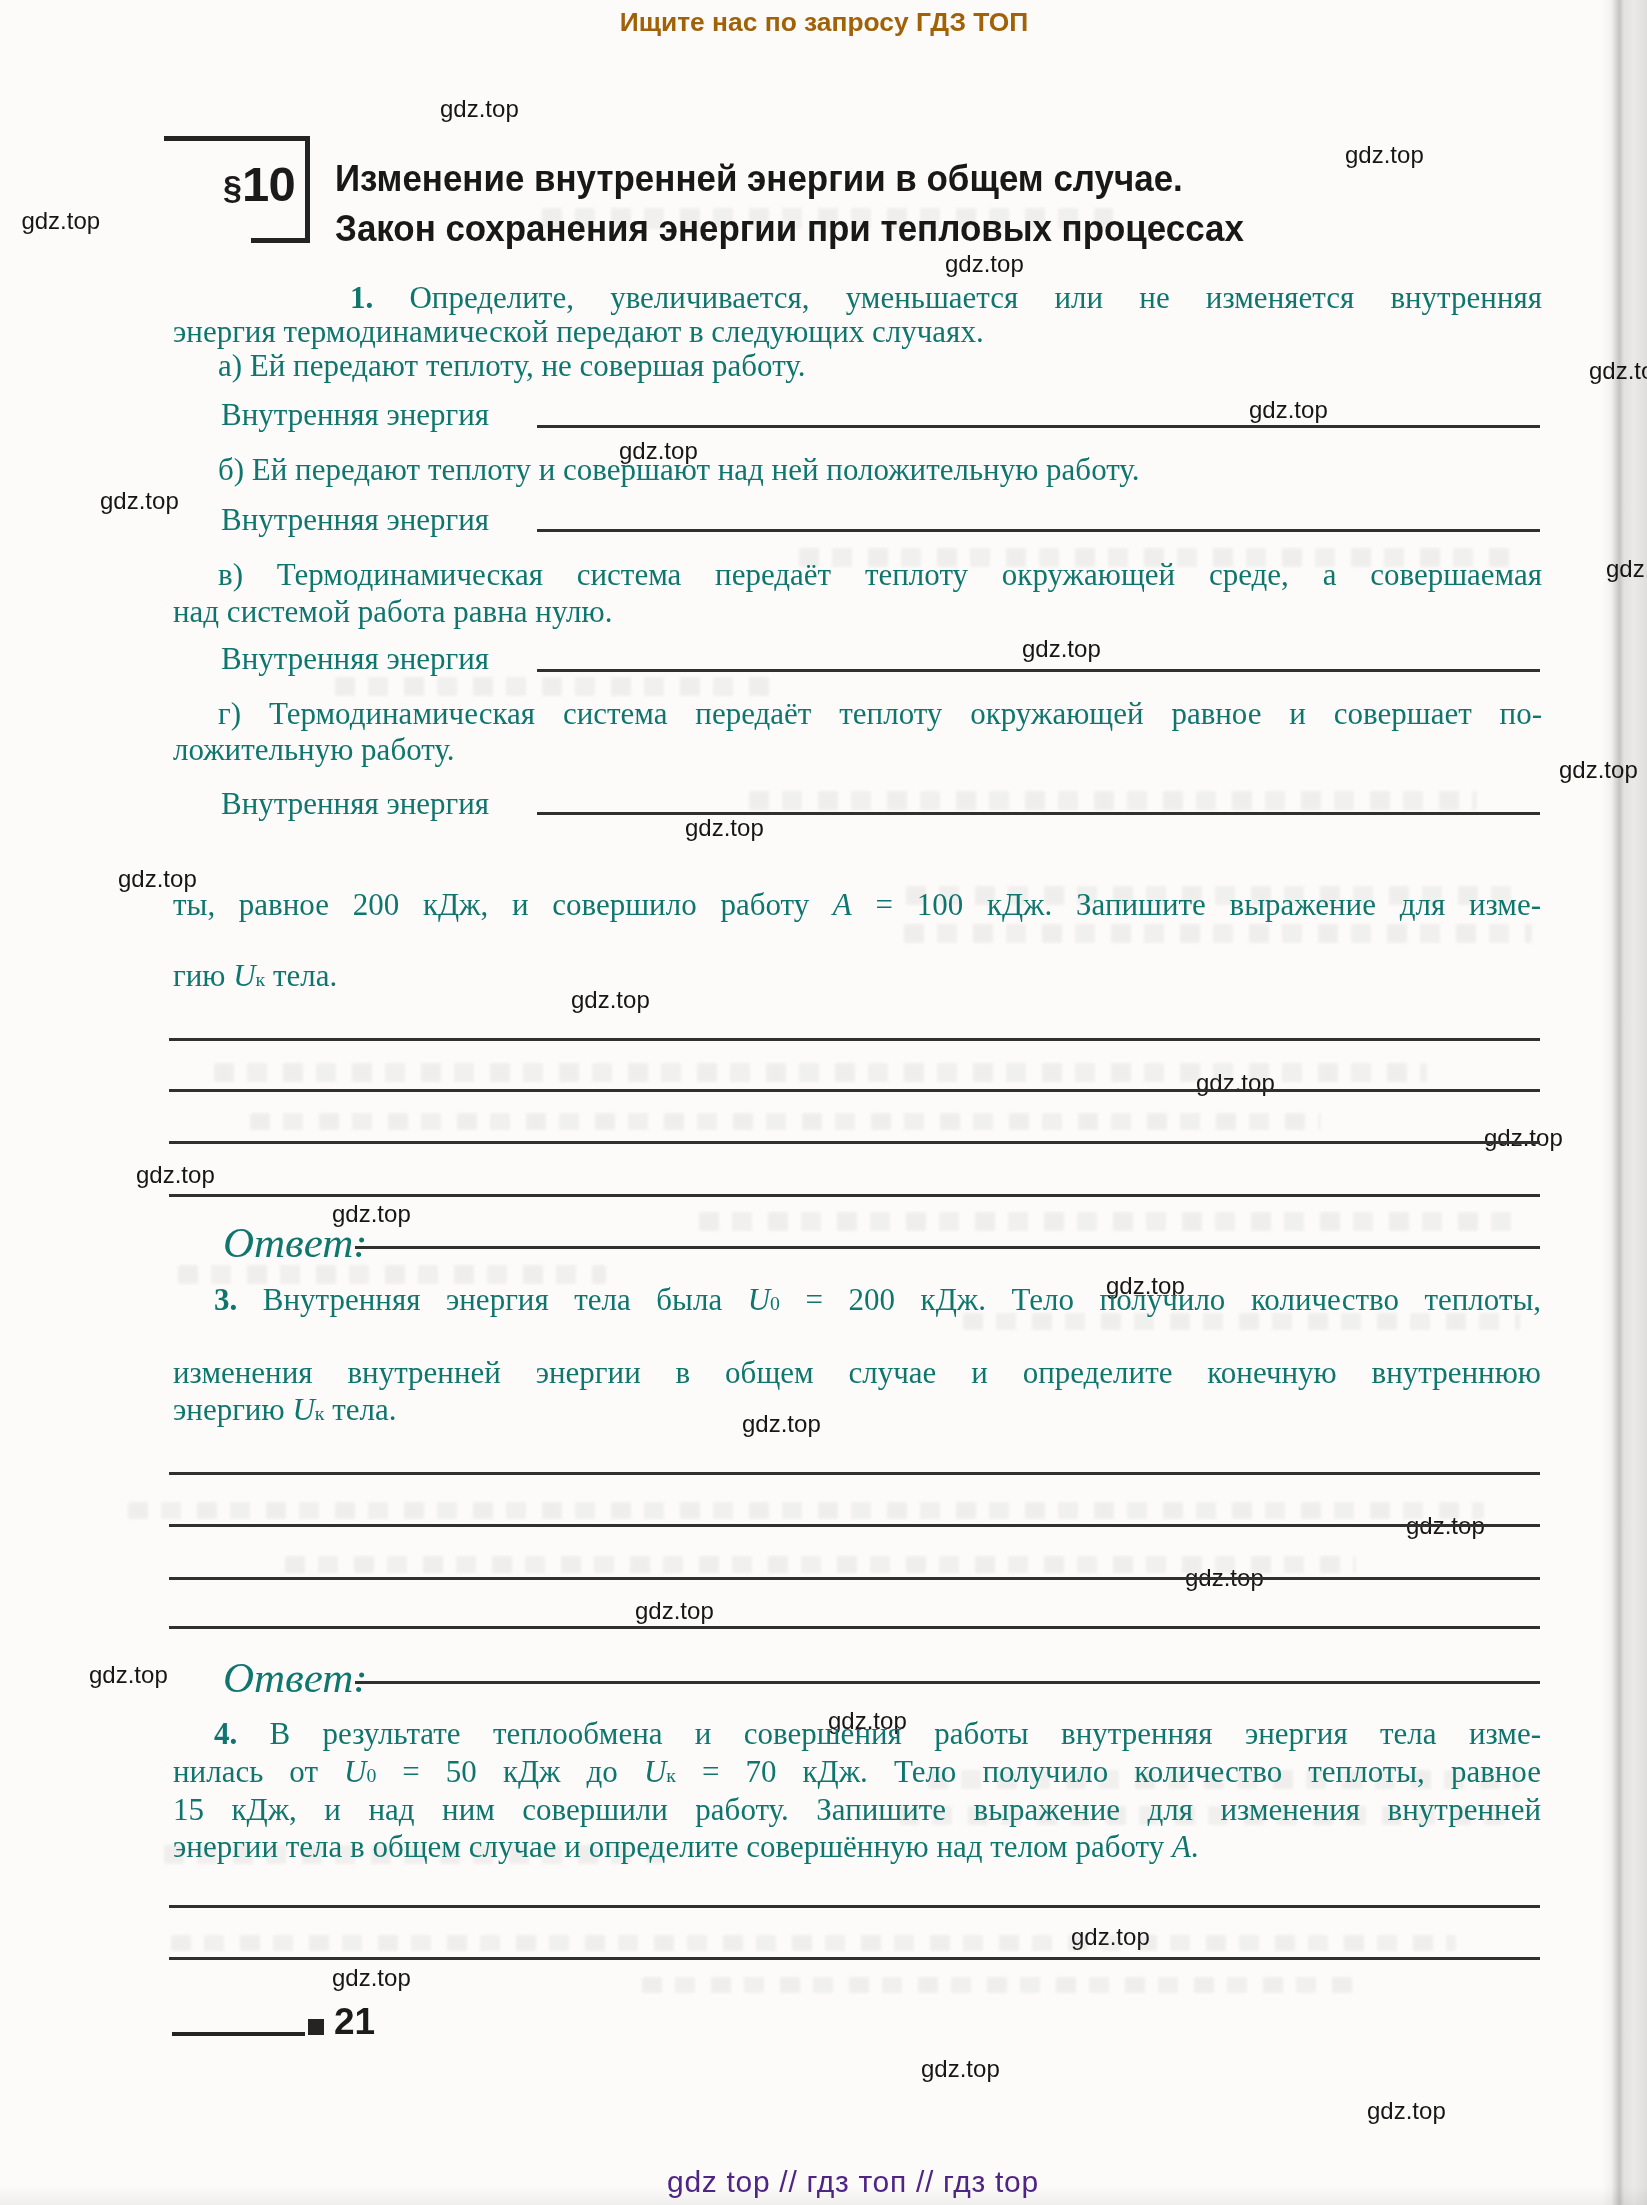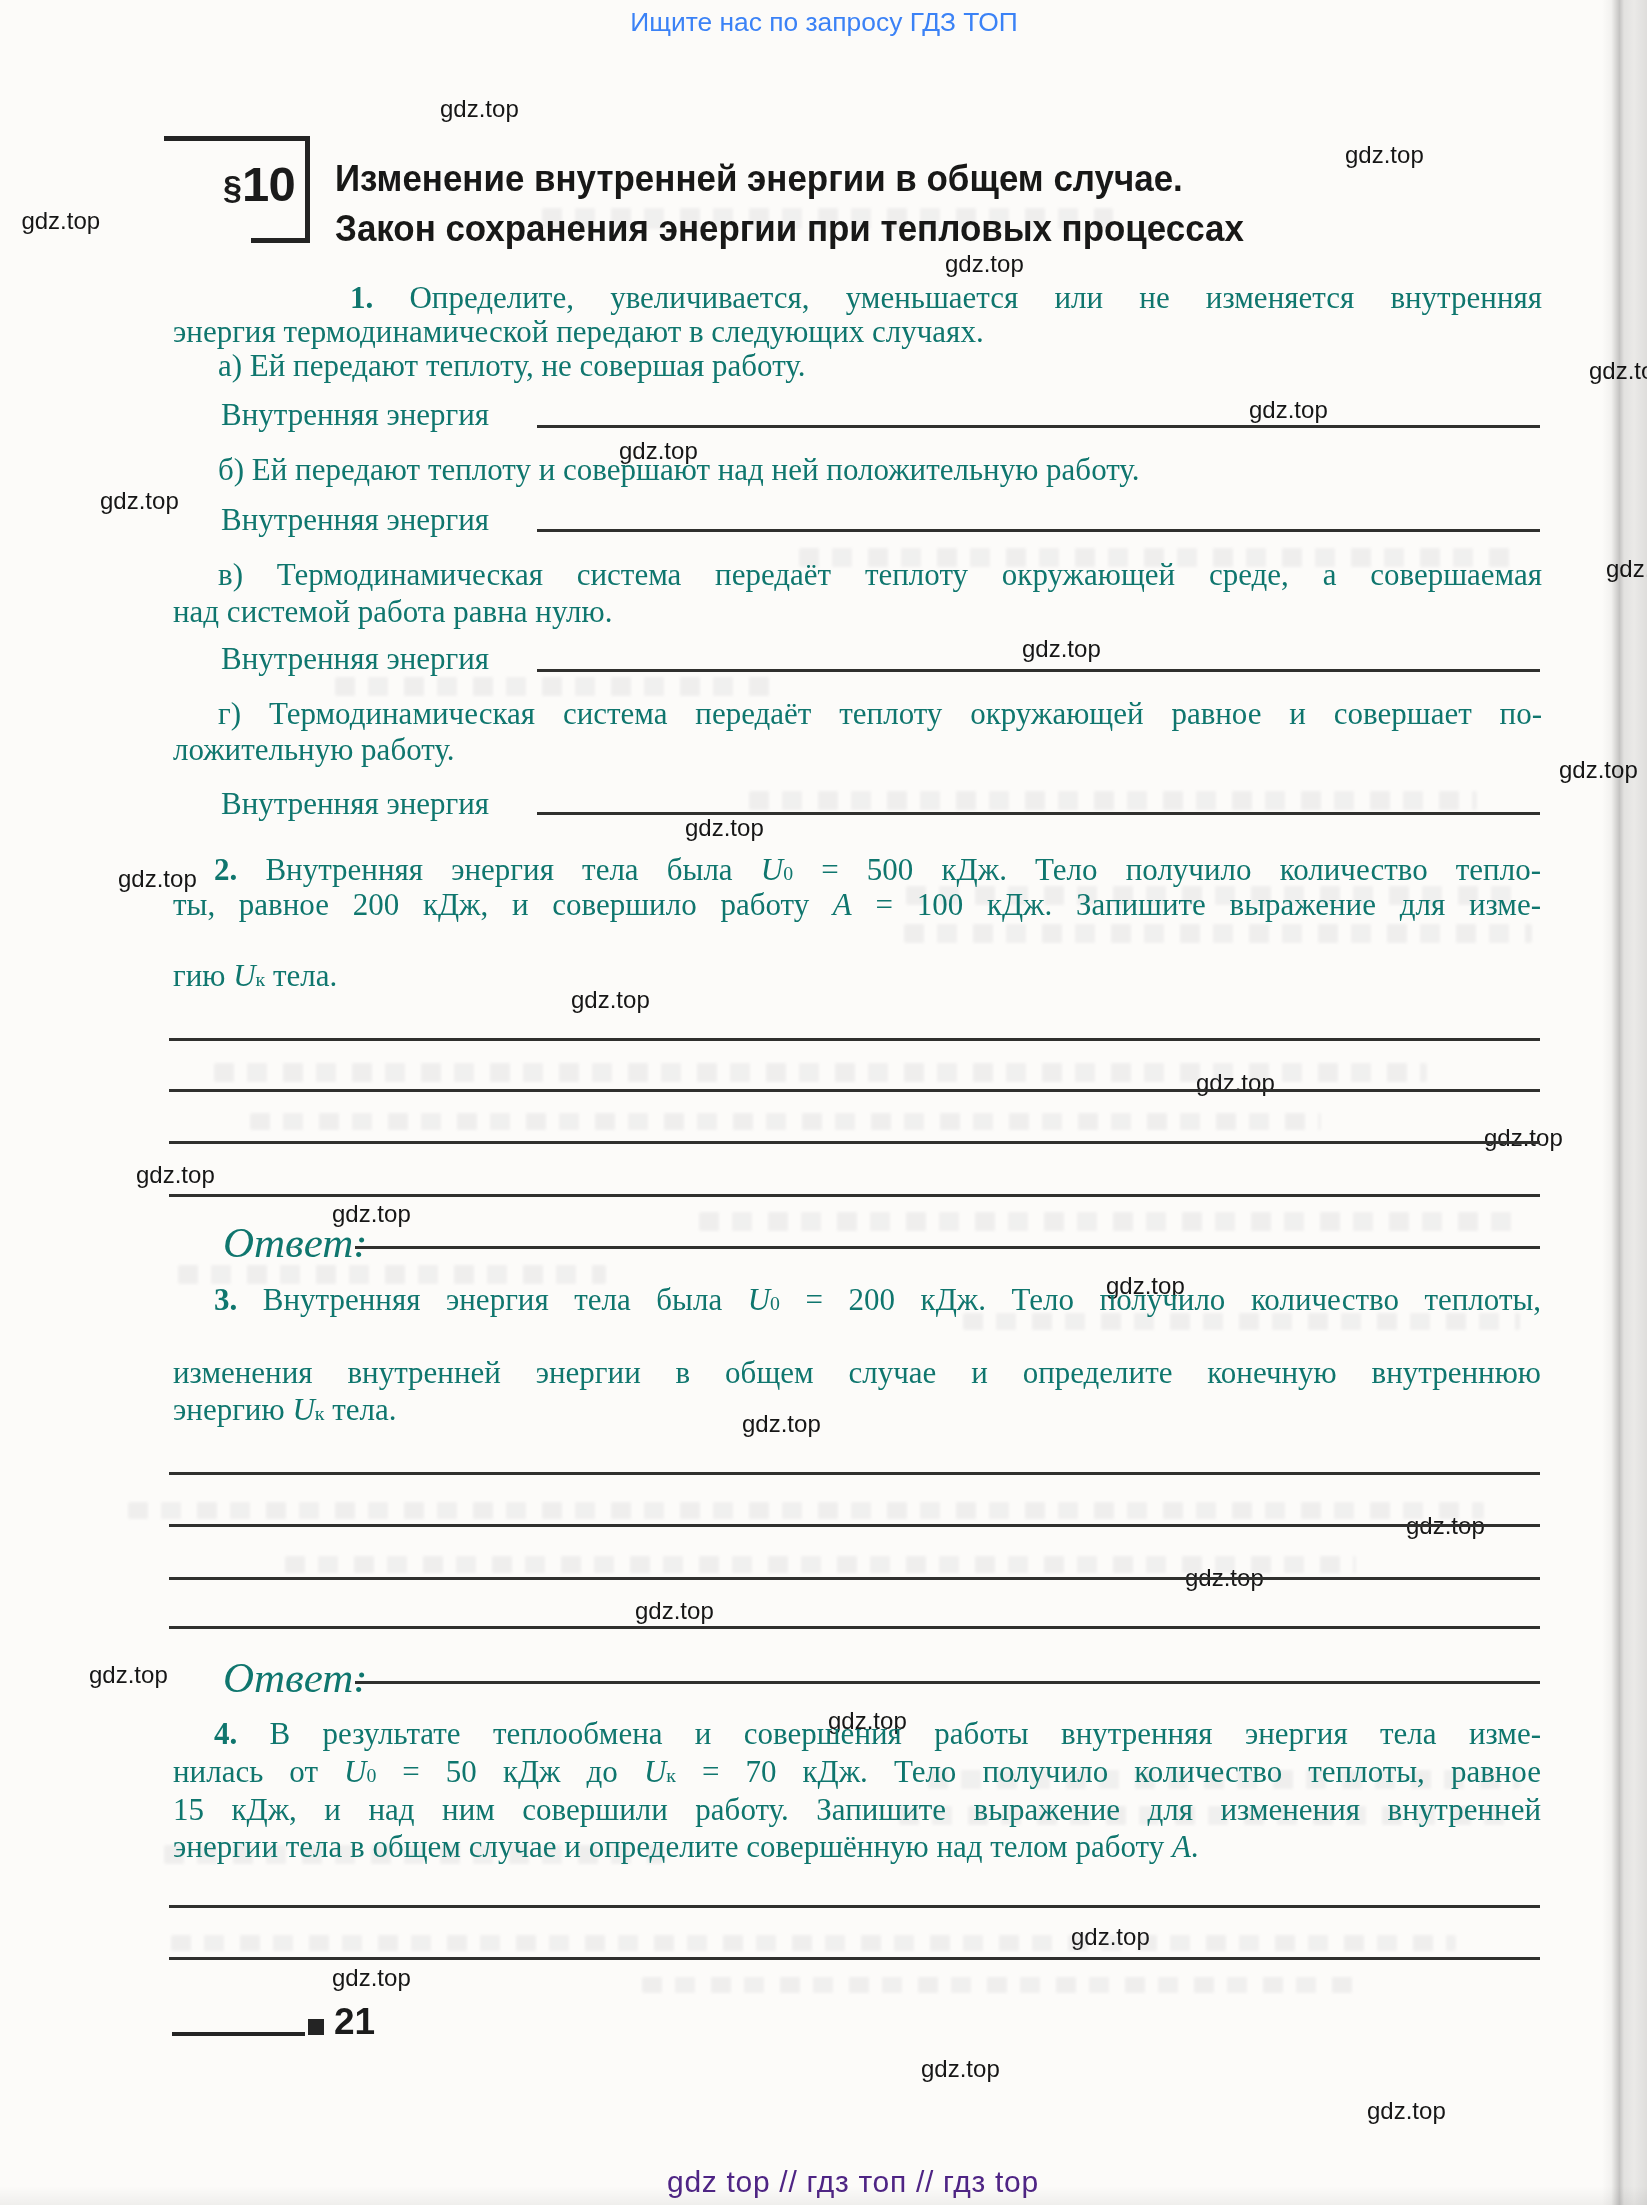--- a/index.html
+++ b/index.html
@@ -122,21 +122,21 @@
       <div class="ghost" style="left: 963px; top: 1313px; width: 557px; height: 17px;"></div>
       <div class="ghost" style="left: 128px; top: 1502px; width: 1356px; height: 17px;"></div>
       <div class="ghost" style="left: 285px; top: 1556px; width: 1071px; height: 17px;"></div>
       <div class="ghost" style="left: 928px; top: 1770px; width: 592px; height: 18.6px;"></div>
       <div class="ghost" style="left: 899px; top: 1806px; width: 614px; height: 18.6px;"></div>
       <div class="ghost" style="left: 164px; top: 1845px; width: 500px; height: 18.6px;"></div>
       <div class="ghost" style="left: 171px; top: 1935px; width: 1285px; height: 15.7px;"></div>
       <div class="ghost" style="left: 642px; top: 1977px; width: 714px; height: 15.7px;"></div>
     </div>
 
-  <div class="top-note" style="color: #3b82f6;">Ищите нас по запросу ГДЗ ТОП</div>
+  <div class="top-note" style="color: #a16207; font-weight: bold;">Ищите нас по запросу ГДЗ ТОП</div>
 
   <div class="sec-box">
     <span class="para-mark">§</span>
     <span class="sec-num">10</span>
   </div>
   <div class="sec-notch"></div>
   <div class="title-line" style="top:158px">Изменение внутренней энергии в общем случае.</div>
   <div class="title-line" style="top:208px">Закон сохранения энергии при тепловых процессах</div>
 
   <div class="bl just" style="left:350px;top:280px;width:1192px"><b>1.</b> Определите, увеличивается, уменьшается или не изменяется внутренняя</div>
@@ -153,21 +153,20 @@
   <div class="bl" style="left:173px;top:594px">над системой работа равна нулю.</div>
   <div class="bl just" style="left:218px;top:557px;width:1324px">в) Термодинамическая система передаёт теплоту окружающей среде, а совершаемая</div>
   <div class="bl" style="left:221px;top:641px">Внутренняя энергия</div>
   <div class="rule" style="left:537px;top:669px;width:1003px"></div>
 
   <div class="bl just" style="left:218px;top:696px;width:1324px">г) Термодинамическая система передаёт теплоту окружающей равное и совершает по-</div>
   <div class="bl" style="left:173px;top:732px">ложительную работу.</div>
   <div class="bl" style="left:221px;top:786px">Внутренняя энергия</div>
   <div class="rule" style="left:537px;top:812px;width:1003px"></div>
 
-  <div class="bl just" style="left:214px;top:852px;width:1327px"><b>2.</b> Внутренняя энергия тела была <i>U</i><sub>0</sub> = 500 кДж. Тело получило количество тепло-</div>
   <div class="bl just" style="left:173px;top:887px;width:1368px">ты, равное 200 кДж, и совершило работу <i>A</i> = 100 кДж. Запишите выражение для изме-</div>
   <div class="bl" style="left:173px;top:958px">гию <i>U</i><sub>к</sub> тела.</div>
 
   <div class="rule" style="left:169px;top:1038px;width:1371px"></div>
   <div class="rule" style="left:169px;top:1089px;width:1371px"></div>
   <div class="rule" style="left:169px;top:1141px;width:1371px"></div>
   <div class="rule" style="left:169px;top:1194px;width:1371px"></div>
   <div class="bl answer-label" style="left:223px;top:1218px">Ответ:</div>
   <div class="rule" style="left:355px;top:1246px;width:1185px"></div>
 

